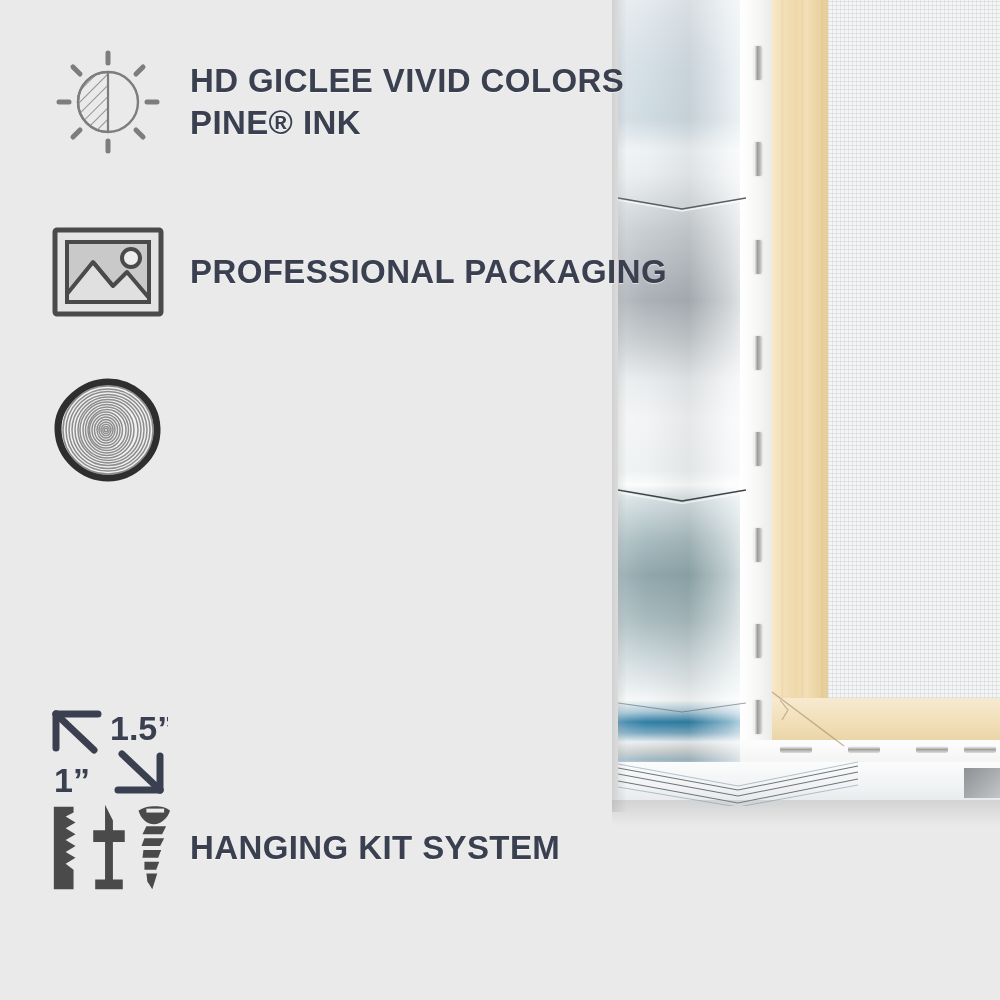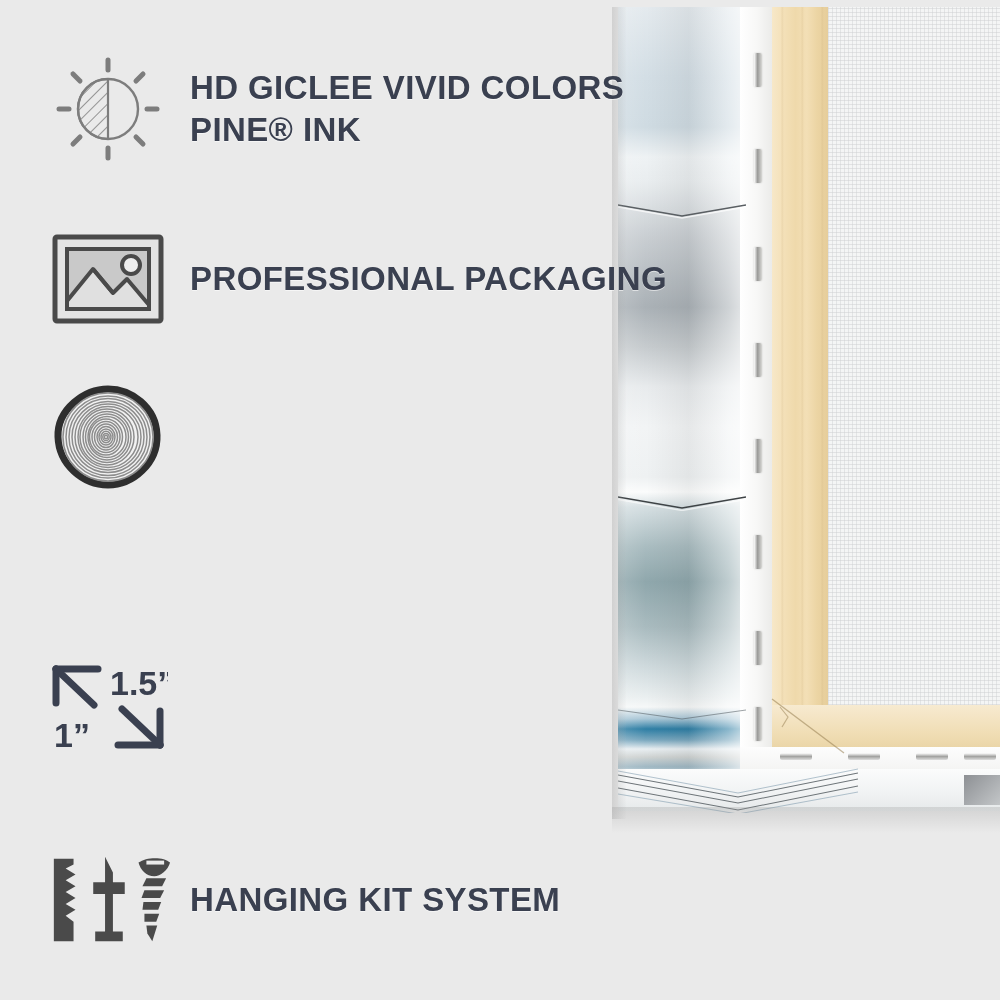--- a/index.html
+++ b/index.html
@@ -13,21 +13,20 @@
     font-family: "Liberation Sans", sans-serif;
     overflow: hidden;
     position: relative;
   }
 
   #infographic {
     position: relative;
     width: 1000px;
     height: 708px;
     background: #eaeaea;
-    margin-top: 7px;
   }
 
   
   .features {
     position: absolute;
     left: 0;
     top: 0;
     width: 620px;
     height: 1000px;
     z-index: 5;
@@ -59,22 +58,22 @@
     margin-left: 18px;
     text-shadow: 0 1px 0 rgba(255,255,255,0.55);
   }
   .feature-text .line { display: block; }
 
   
   .row-1 { top: 48px;  }
   .row-2 { top: 222px; }
   .row-3 { top: 378px; }
   .row-4 { top: 528px; }
-  .row-5 { top: 648px; }
-  .row-6 { top: 845px; }
+  .row-5 { top: 688px; flex-direction: column; }
+  .row-6 { top: 800px; }
 
   
   .photo {
     position: absolute;
     left: 612px;
     top: 0;
     width: 388px;
     height: 812px;
     overflow: hidden;
     z-index: 2;

